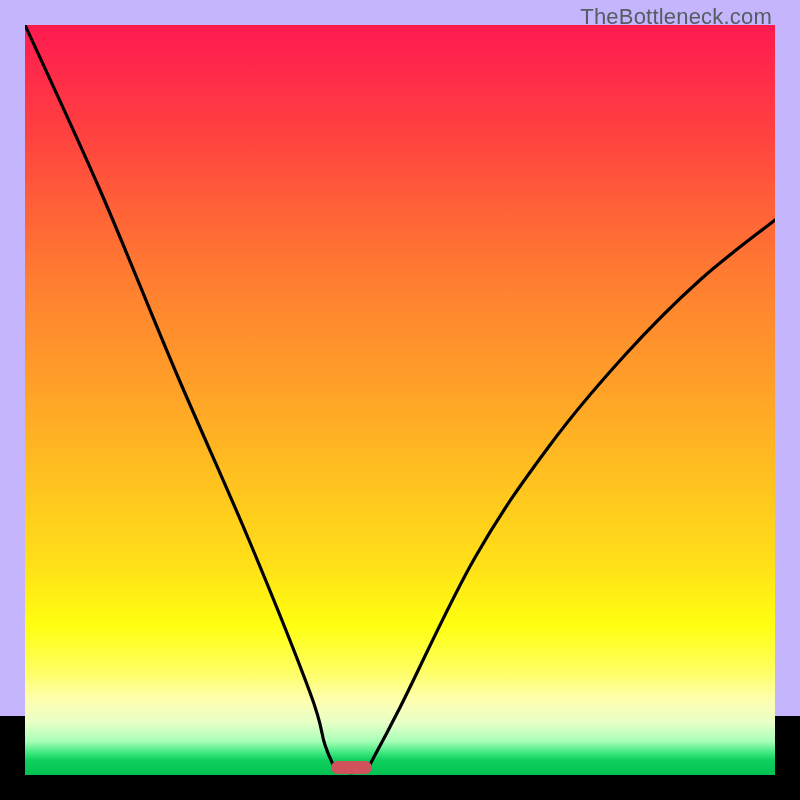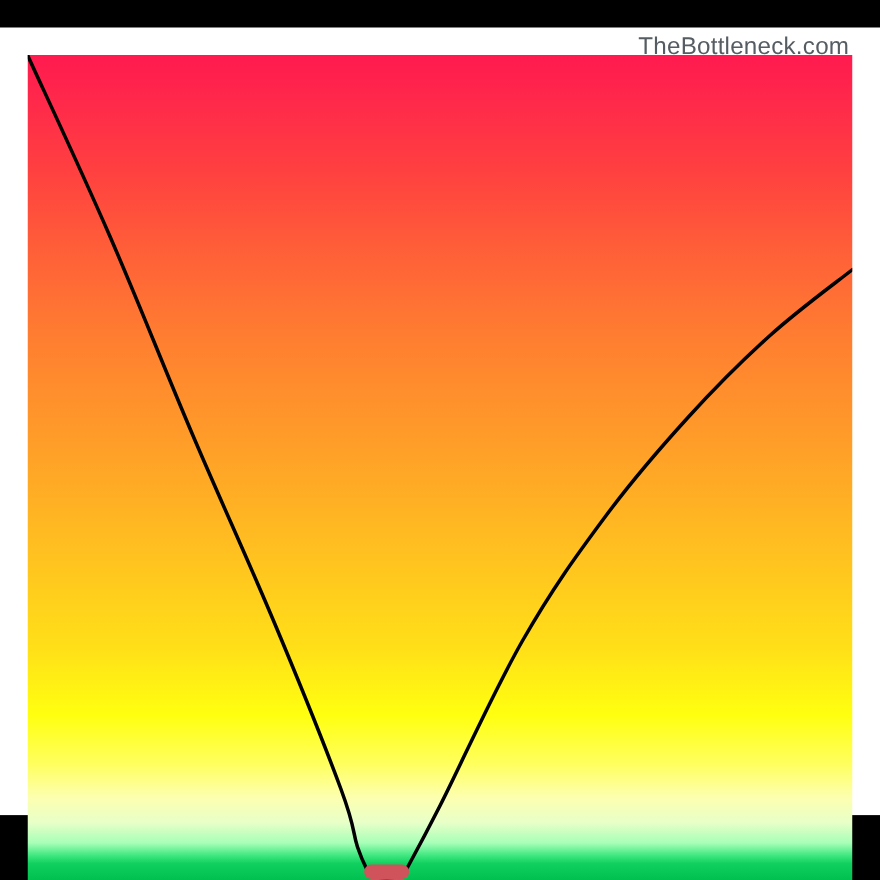--- a/index.html
+++ b/index.html
@@ -8,22 +8,21 @@
     width: 800px;
     height: 800px;
     overflow: hidden;
     background: #000;
     font-family: Arial, Helvetica, sans-serif;
   }
   .frame {
     position: absolute;
     left: 0; top: 0;
     width: 800px; height: 716px;
-    background: #ffffff;
-    margin-top: 25px;
+    background: #c4b5fd;
   }
   .plot {
     position: absolute;
     left: 25px;
     top: 25px;
     width: 750px;
     height: 750px;
     overflow: hidden;
   }
   .gradient {

